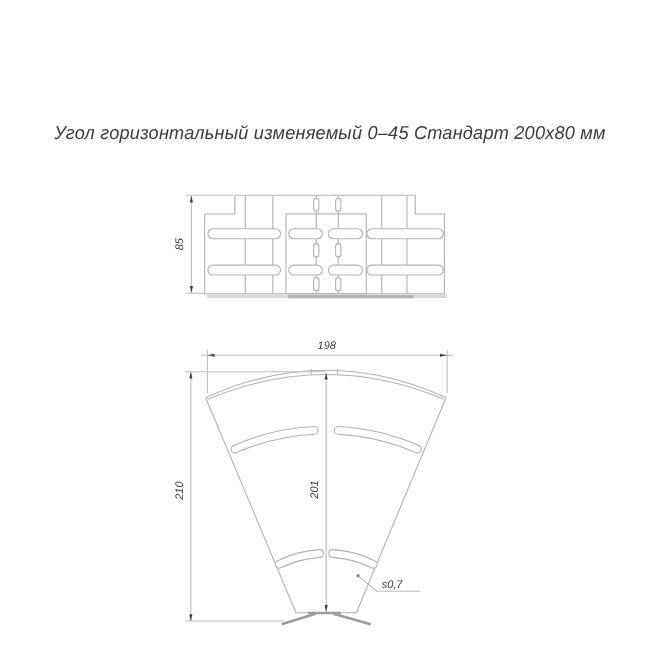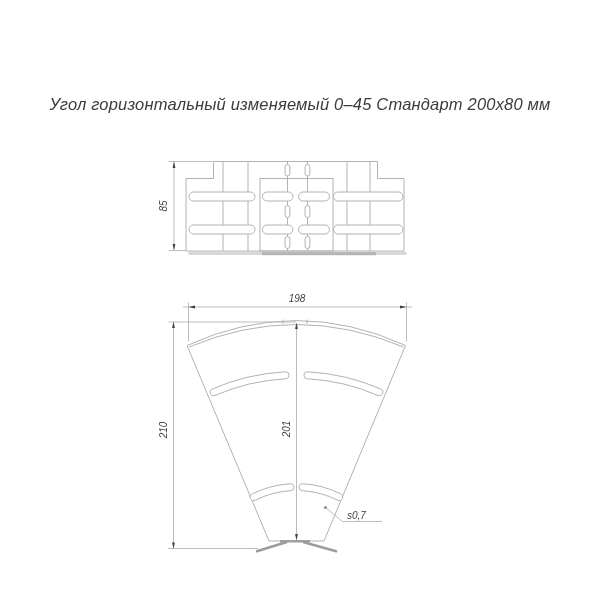--- a/index.html
+++ b/index.html
@@ -3,21 +3,21 @@
 <meta charset="utf-8">
 <style>
   :root{
     --line:#b2b2b2; --dim-line:#bcbcbc; --arrow:#404040; --dim-text:#3d3d3d;
     --title-text:#3b3b3b; --shadow-light:#d8d8d8; --shadow-dark:#b4b4b4;
     --flange:#9c9c9c; --leader-dot:#8a8a8a; --bg:#ffffff;
   }
   html,body{margin:0;padding:0;}
   body{width:600px;height:600px;background:var(--bg);overflow:hidden;
        font-family:"Liberation Sans",sans-serif;position:relative;}
-  .canvas{position:absolute;inset:0;width:600px;height:475px;}
+  .canvas{position:absolute;inset:0;width:600px;height:475px;margin-top:16px;}
   .title{position:absolute;left:0;right:0;top:95px;text-align:center;
          font-style:italic;font-size:17px;letter-spacing:0.2px;
          color:var(--title-text);transform:scaleX(.97);white-space:nowrap;}
   svg{position:absolute;left:0;top:0;}
   .ln{stroke:var(--line);stroke-width:1;fill:none;}
   .dln{stroke:var(--dim-line);stroke-width:1;fill:none;}
   .slot{fill:#ffffff;stroke:var(--line);stroke-width:1;}
   .arw{fill:var(--arrow);stroke:none;}
   .dtx{fill:var(--dim-text);font-style:italic;font-size:10px;
        font-family:"Liberation Sans",sans-serif;}

